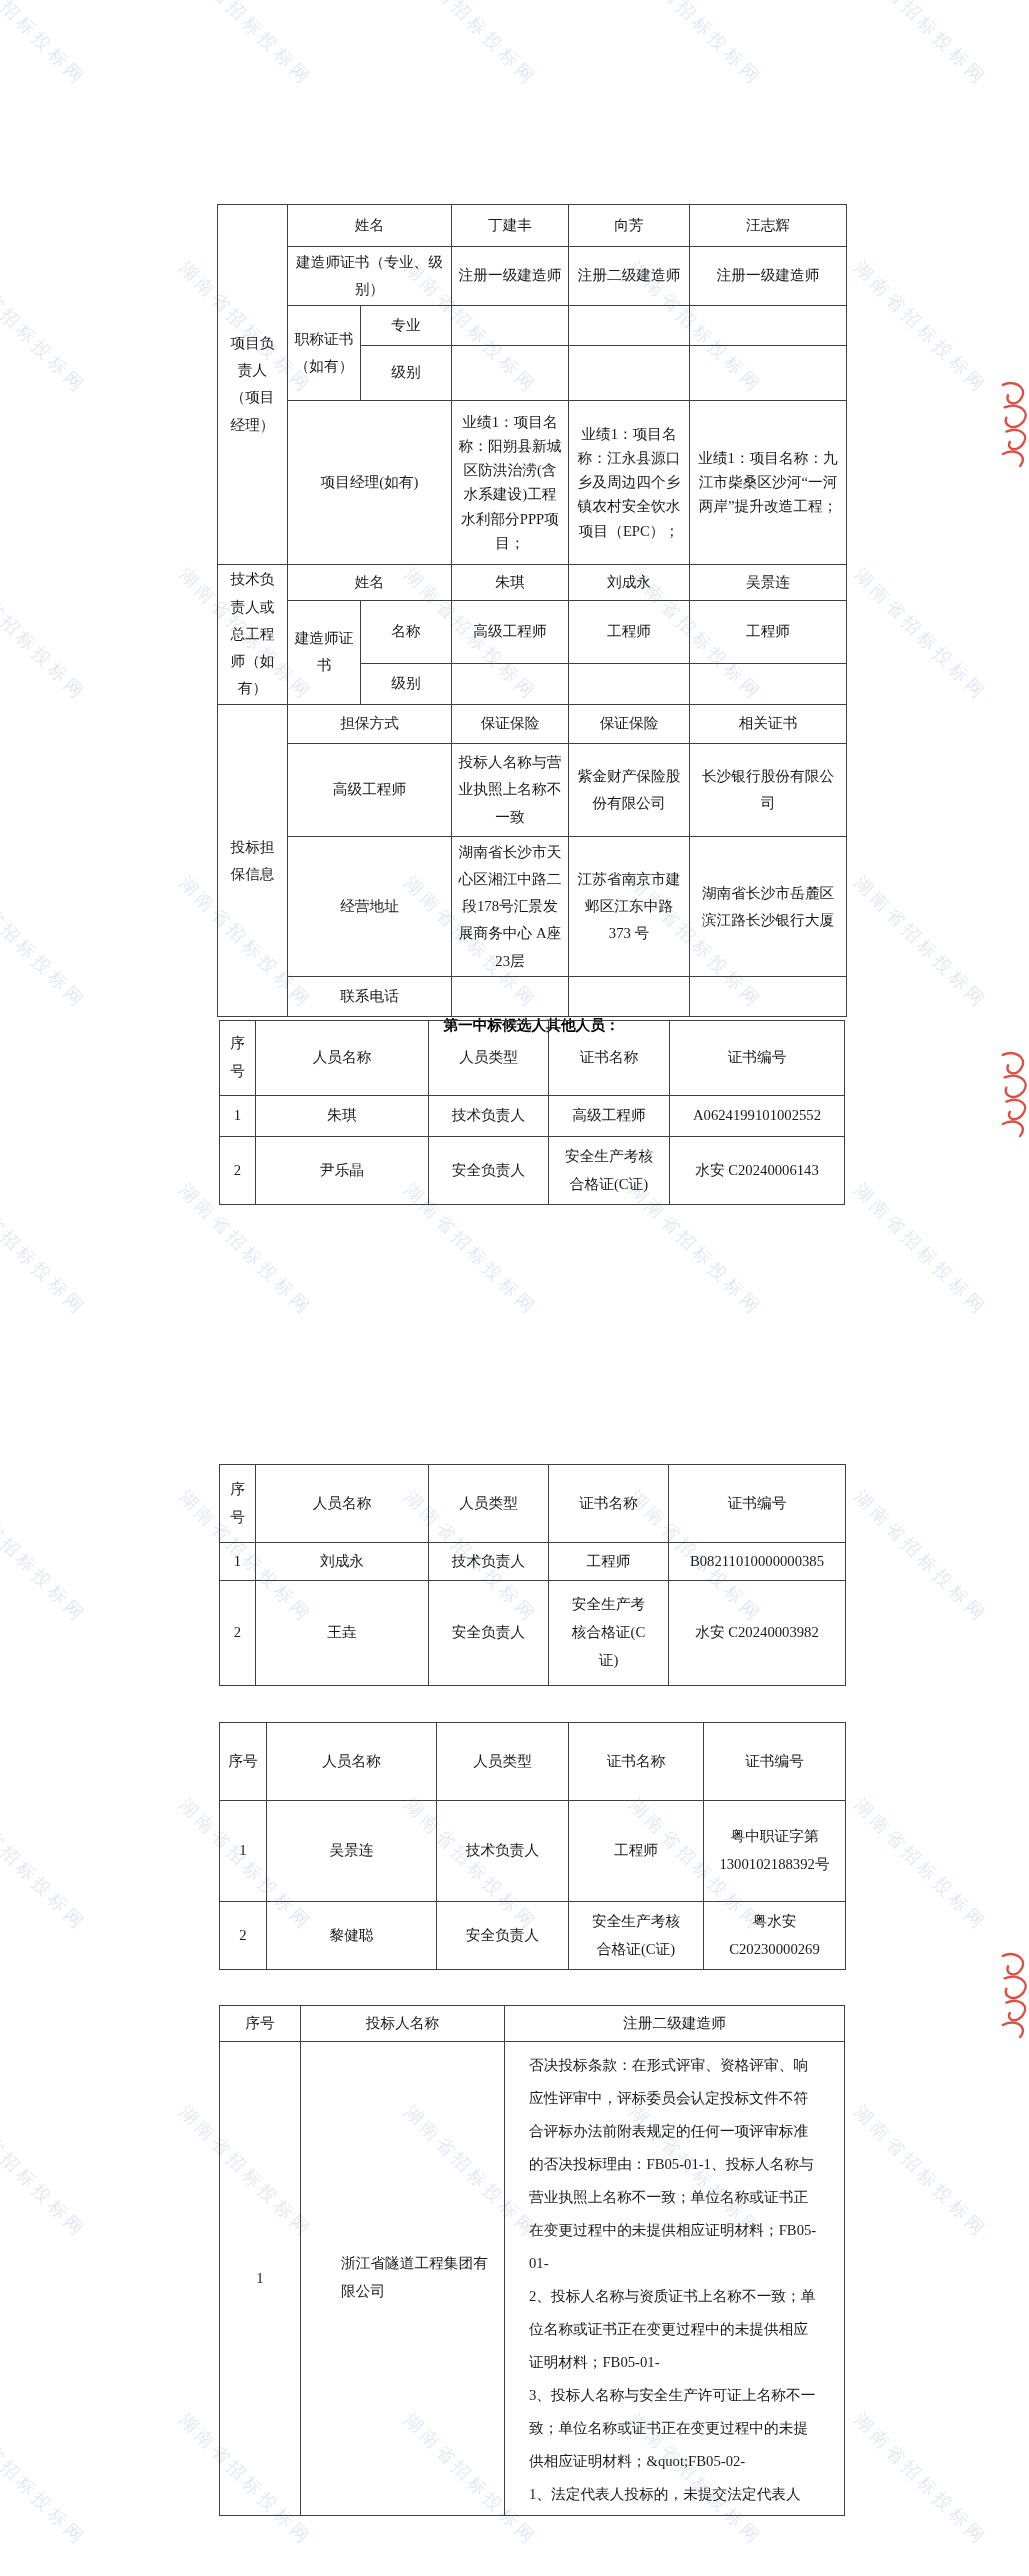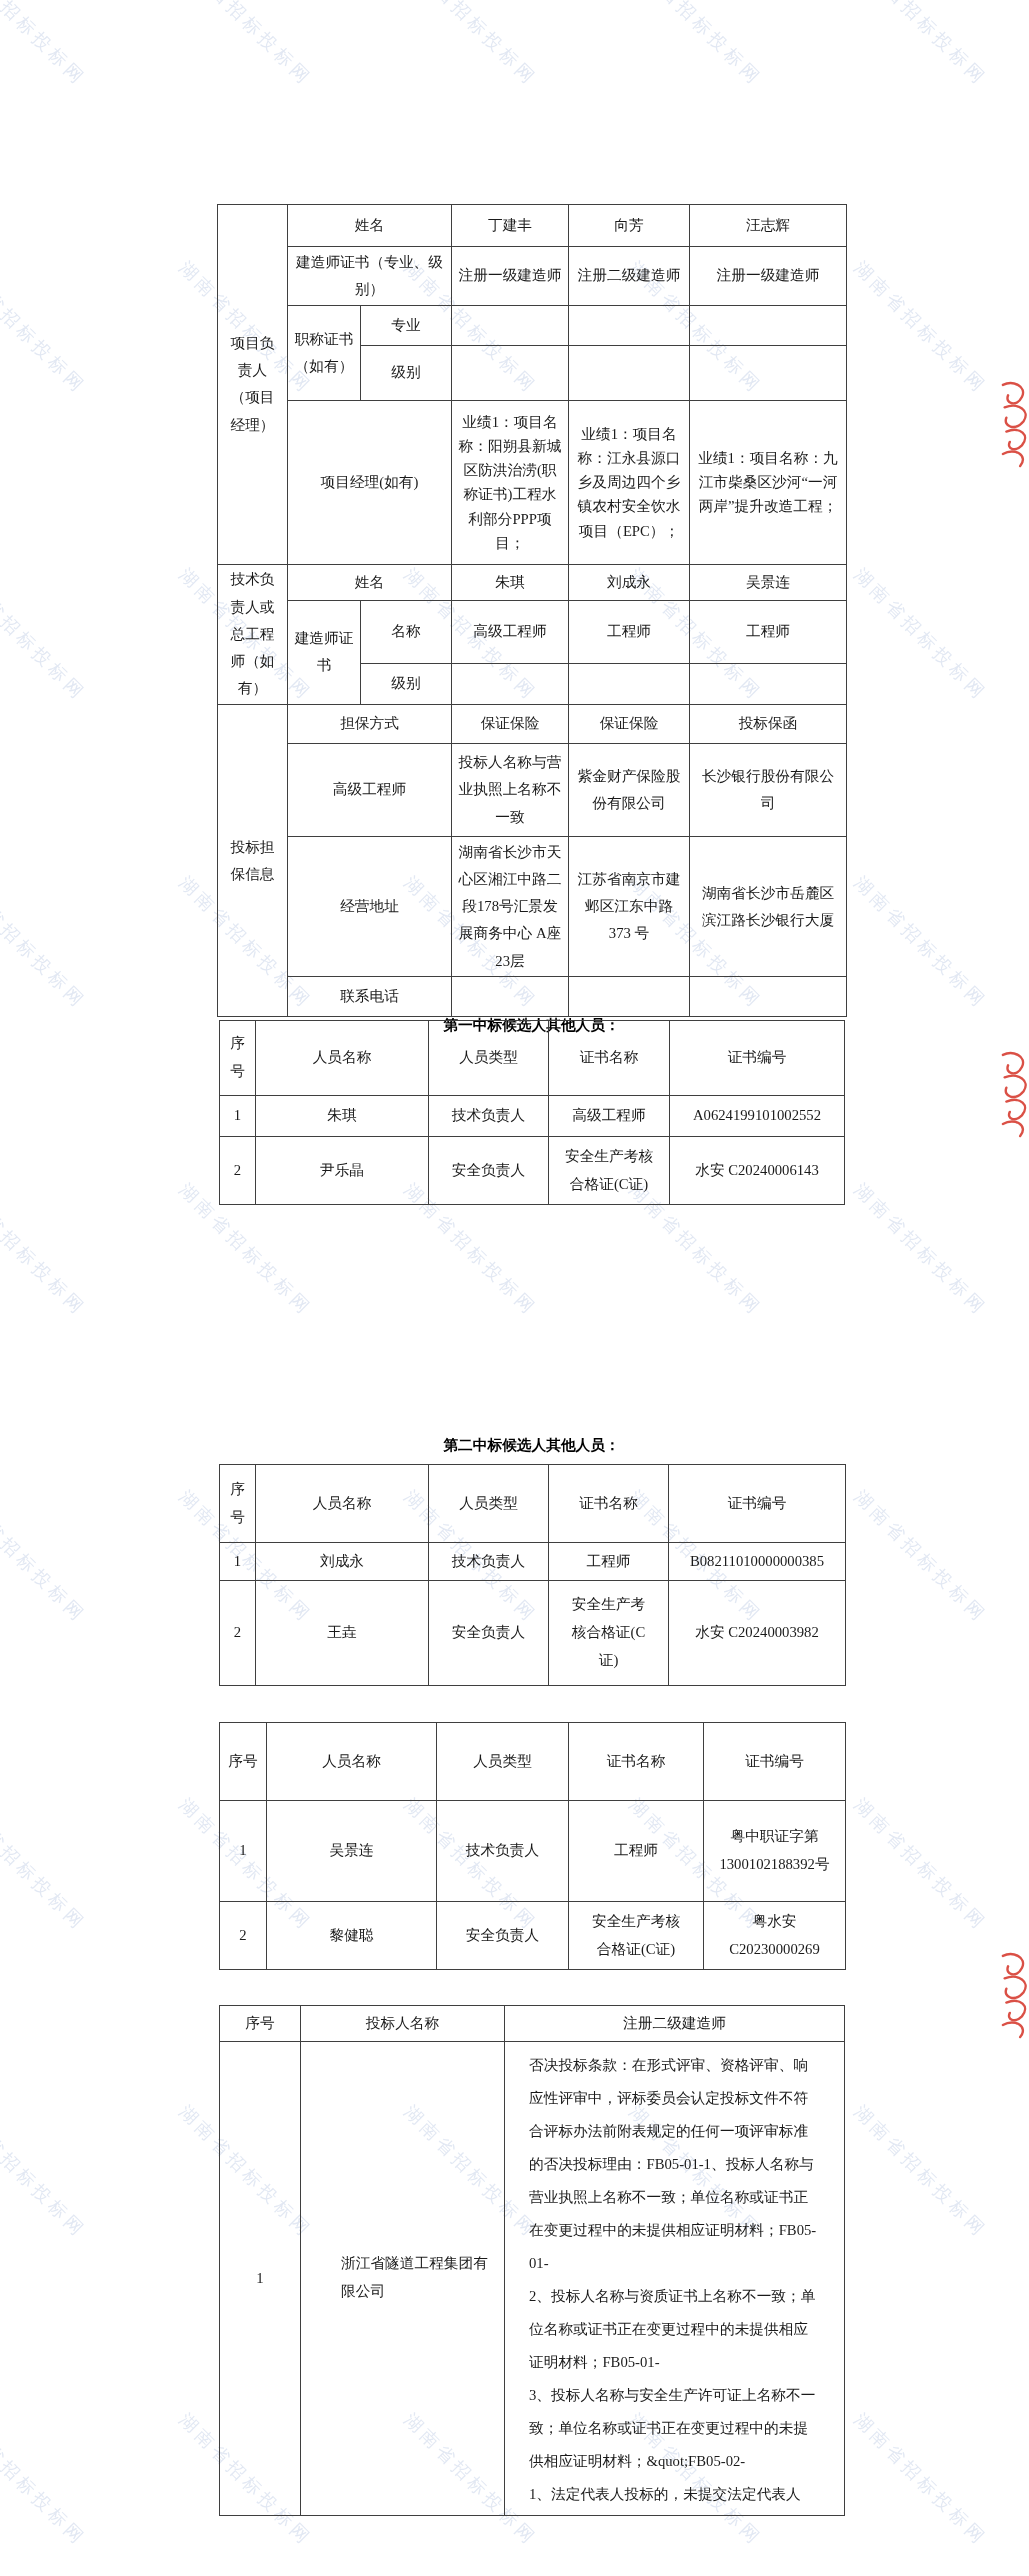--- a/index.html
+++ b/index.html
@@ -110,21 +110,21 @@
       <td></td>
     </tr>
     <tr style="height:55px">
       <td>级别</td>
       <td></td>
       <td></td>
       <td></td>
     </tr>
     <tr style="height:164px">
       <td colspan="2">项目经理(如有)</td>
-      <td class="ach">业绩1：项目名称：阳朔县新城区防洪治涝(职称证书)工程水利部分PPP项目；</td>
+      <td class="ach">业绩1：项目名称：阳朔县新城区防洪治涝(含水系建设)工程水利部分PPP项目；</td>
       <td class="ach">业绩1：项目名称：江永县源口乡及周边四个乡镇农村安全饮水项目（EPC）；</td>
       <td class="ach">业绩1：项目名称：九江市柴桑区沙河“一河两岸”提升改造工程；</td>
     </tr>
     <tr style="height:36px">
       <td rowspan="3" class="grp">技术负责人或总工程师（如有）</td>
       <td colspan="2">姓名</td>
       <td>朱琪</td>
       <td>刘成永</td>
       <td>吴景连</td>
     </tr>
@@ -139,21 +139,21 @@
       <td>级别</td>
       <td></td>
       <td></td>
       <td></td>
     </tr>
     <tr style="height:39px">
       <td rowspan="4" class="grp">投标担保信息</td>
       <td colspan="2">担保方式</td>
       <td>保证保险</td>
       <td>保证保险</td>
-      <td>投标保函</td>
+      <td>相关证书</td>
     </tr>
     <tr style="height:93px">
       <td colspan="2">高级工程师</td>
       <td>投标人名称与营业执照上名称不一致</td>
       <td>紫金财产保险股份有限公司</td>
       <td>长沙银行股份有限公司</td>
     </tr>
     <tr style="height:132px">
       <td colspan="2">经营地址</td>
       <td>湖南省长沙市天心区湘江中路二段178号汇景发展商务中心 A座 23层</td>
@@ -196,21 +196,20 @@
     <tr style="height:68px">
       <td>2</td>
       <td>尹乐晶</td>
       <td>安全负责人</td>
       <td>安全生产考核合格证(C证)</td>
       <td>水安 C20240006143</td>
     </tr>
     </tbody>
   </table>
 
-  <div class="doc-title" style="left:219px;top:1436px;">第二中标候选人其他人员：</div>
   <table class="doc-table cand t-c2" style="left:219px;top:1464px;width:625px;">
     <colgroup>
         <col style="width:36px">
         <col style="width:173px">
         <col style="width:120px">
         <col style="width:120px">
         <col style="width:177px">
       </colgroup>
     <tbody>
     <tr style="height:78px">

